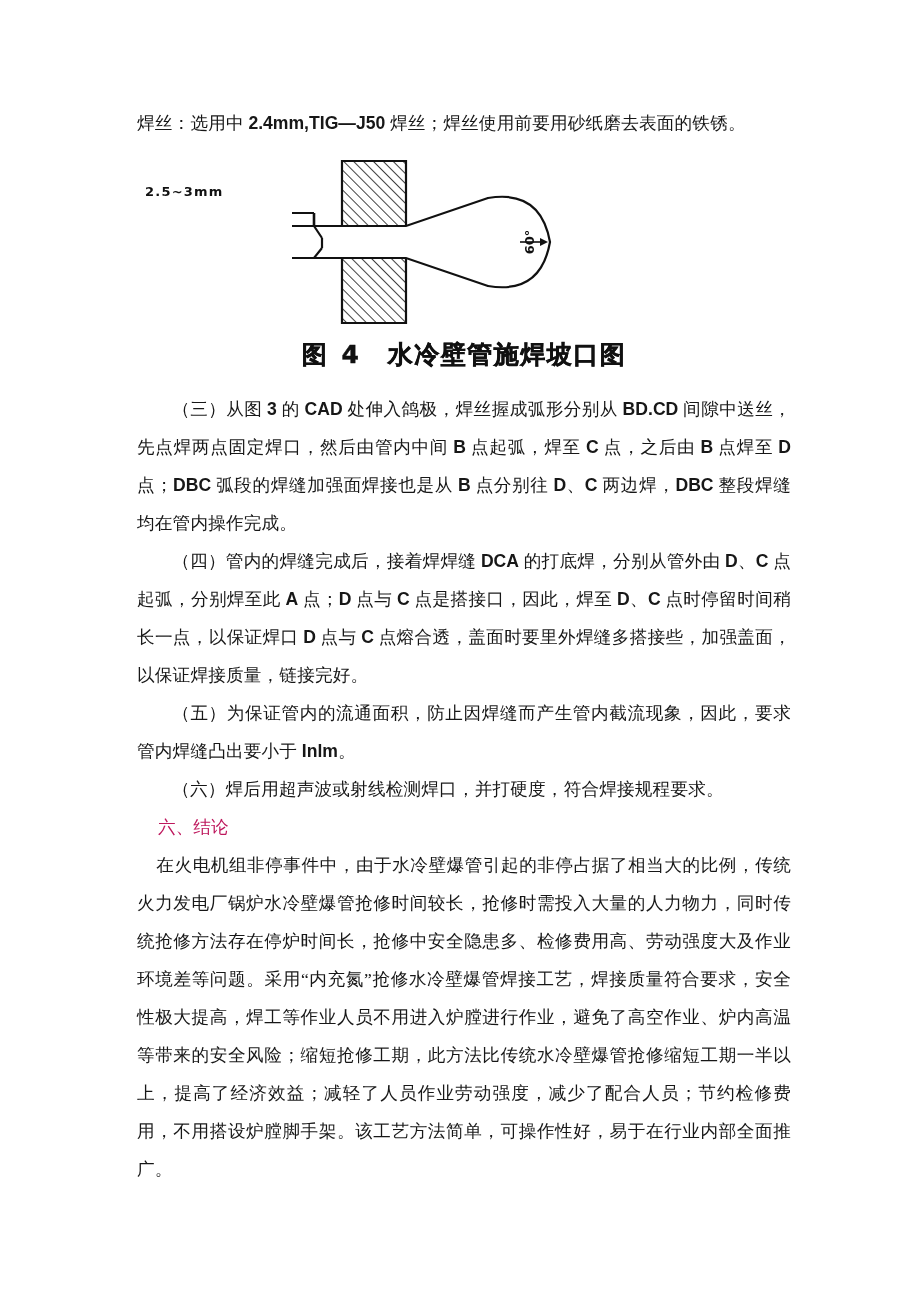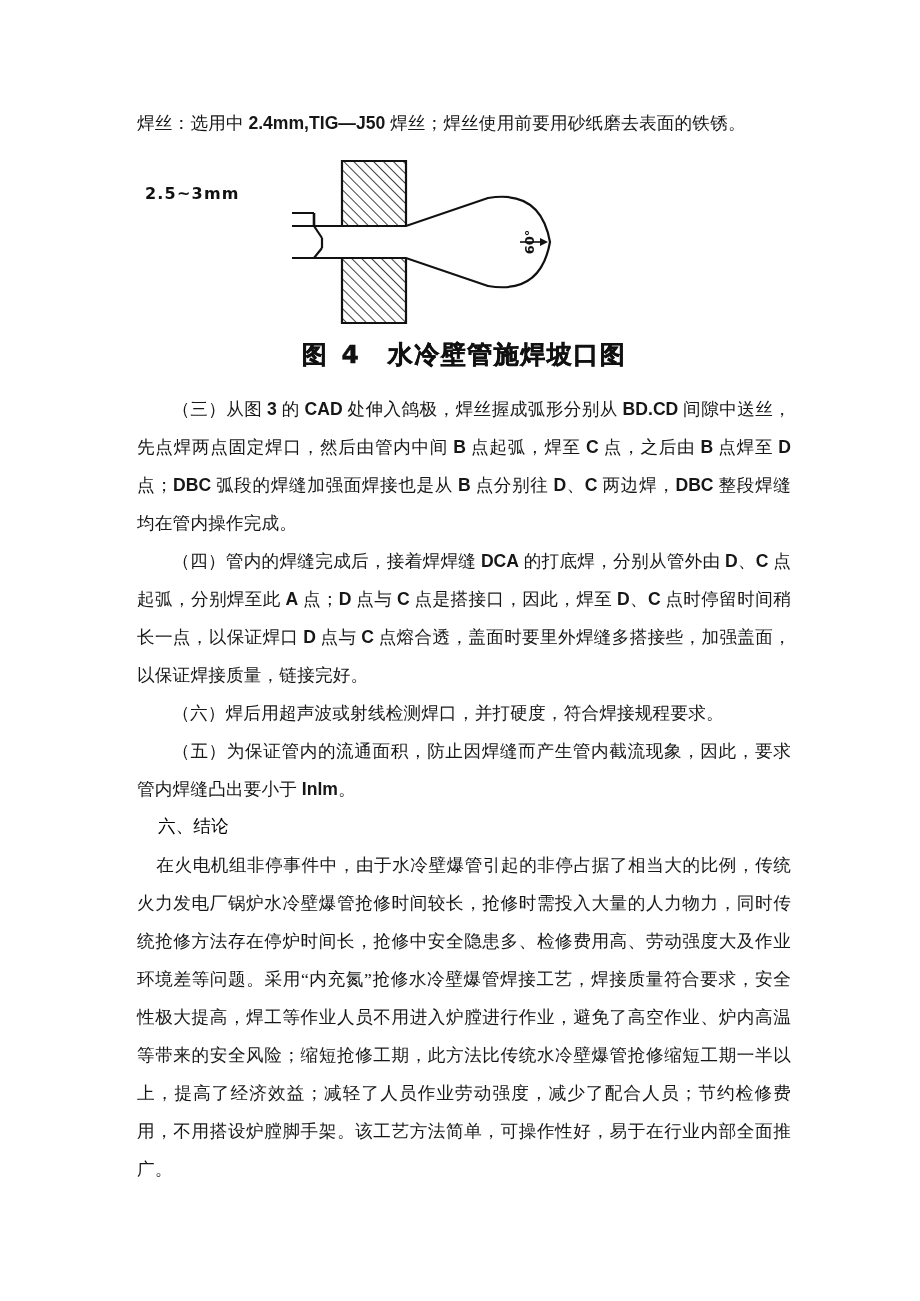--- a/index.html
+++ b/index.html
@@ -55,22 +55,21 @@
     font-family: "Liberation Sans", "DejaVu Sans", sans-serif;
     font-weight: bold;
     letter-spacing: 0;
   }
 
   .heading {
     margin: 0;
     font-size: 17.6px;
     line-height: 38px;
     text-indent: 1.2em;
-    color: #000000;
-    font-family: Liberation Mono, monospace;
+    color: #be185d;
   }
 
   
   .figure-block {
     margin: 0;
     padding: 0;
     position: relative;
     height: 248px;
   }
 
@@ -184,32 +183,32 @@
             <line x1="228" y1="92" x2="254" y2="92" stroke="#111111" stroke-width="1.6"></line>
             <polygon points="256,92 248,88 248,96" fill="#111111"></polygon>
           </g>
 
           <text x="242" y="92" transform="rotate(-90 242 92)" text-anchor="middle" font-family="DejaVu Sans, Liberation Sans, sans-serif" font-size="13" font-weight="bold" fill="#111111">60°</text>
         </svg>
       </div>
 
       <div style="position:absolute; left:8px; top:42px;
                   font-family:'DejaVu Sans','Liberation Sans',sans-serif;
-                  font-size:16px; font-weight:bold; letter-spacing:1.2px; color:#111;">2.5~3mm</div>
+                  font-size:13px; font-weight:bold; letter-spacing:1.2px; color:#111;">2.5~3mm</div>
 
       <div class="figure-caption">
         <span class="capnum">图 4</span><span class="capgap"></span><span>水冷壁管施焊坡口图</span>
       </div>
     </div>
 
     <div>
       <p class="para indent"><span>（三）从图 </span><span class="b">3</span><span> 的 </span><span class="b">CAD</span><span> 处伸入鸽极，焊丝握成弧形分别从 </span><span class="b">BD.CD</span><span> 间隙中送丝，先点焊两点固定焊口，然后由管内中间 </span><span class="b">B</span><span> 点起弧，焊至 </span><span class="b">C</span><span> 点，之后由 </span><span class="b">B</span><span> 点焊至 </span><span class="b">D</span><span> 点；</span><span class="b">DBC</span><span> 弧段的焊缝加强面焊接也是从 </span><span class="b">B</span><span> 点分别往 </span><span class="b">D</span><span>、</span><span class="b">C</span><span> 两边焊，</span><span class="b">DBC</span><span> 整段焊缝均在管内操作完成。</span></p>
       <p class="para indent"><span>（四）管内的焊缝完成后，接着焊焊缝 </span><span class="b">DCA</span><span> 的打底焊，分别从管外由 </span><span class="b">D</span><span>、</span><span class="b">C</span><span> 点起弧，分别焊至此 </span><span class="b">A</span><span> 点；</span><span class="b">D</span><span> 点与 </span><span class="b">C</span><span> 点是搭接口，因此，焊至 </span><span class="b">D</span><span>、</span><span class="b">C</span><span> 点时停留时间稍长一点，以保证焊口 </span><span class="b">D</span><span> 点与 </span><span class="b">C</span><span> 点熔合透，盖面时要里外焊缝多搭接些，加强盖面，以保证焊接质量，链接完好。</span></p>
+      <p class="para indent"><span>（五）为保证管内的流通面积，防止因焊缝而产生管内截流现象，因此，要求管内焊缝凸出要小于 </span><span class="b">Inlm</span><span>。</span></p>
       <p class="para indent"><span>（六）焊后用超声波或射线检测焊口，并打硬度，符合焊接规程要求。</span></p>
-      <p class="para indent"><span>（五）为保证管内的流通面积，防止因焊缝而产生管内截流现象，因此，要求管内焊缝凸出要小于 </span><span class="b">Inlm</span><span>。</span></p>
     </div>
 
     <p class="heading">六、结论</p>
 
     <p class="para indent-1"><span>在火电机组非停事件中，由于水冷壁爆管引起的非停占据了相当大的比例，传统火力发电厂锅炉水冷壁爆管抢修时间较长，抢修时需投入大量的人力物力，同时传统抢修方法存在停炉时间长，抢修中安全隐患多、检修费用高、劳动强度大及作业环境差等问题。采用“内充氮”抢修水冷壁爆管焊接工艺，焊接质量符合要求，安全性极大提高，焊工等作业人员不用进入炉膛进行作业，避免了高空作业、炉内高温等带来的安全风险；缩短抢修工期，此方法比传统水冷壁爆管抢修缩短工期一半以上，提高了经济效益；减轻了人员作业劳动强度，减少了配合人员；节约检修费用，不用搭设炉膛脚手架。该工艺方法简单，可操作性好，易于在行业内部全面推广。</span></p>
 
   </div>
 </div>
 
 </body></html>

